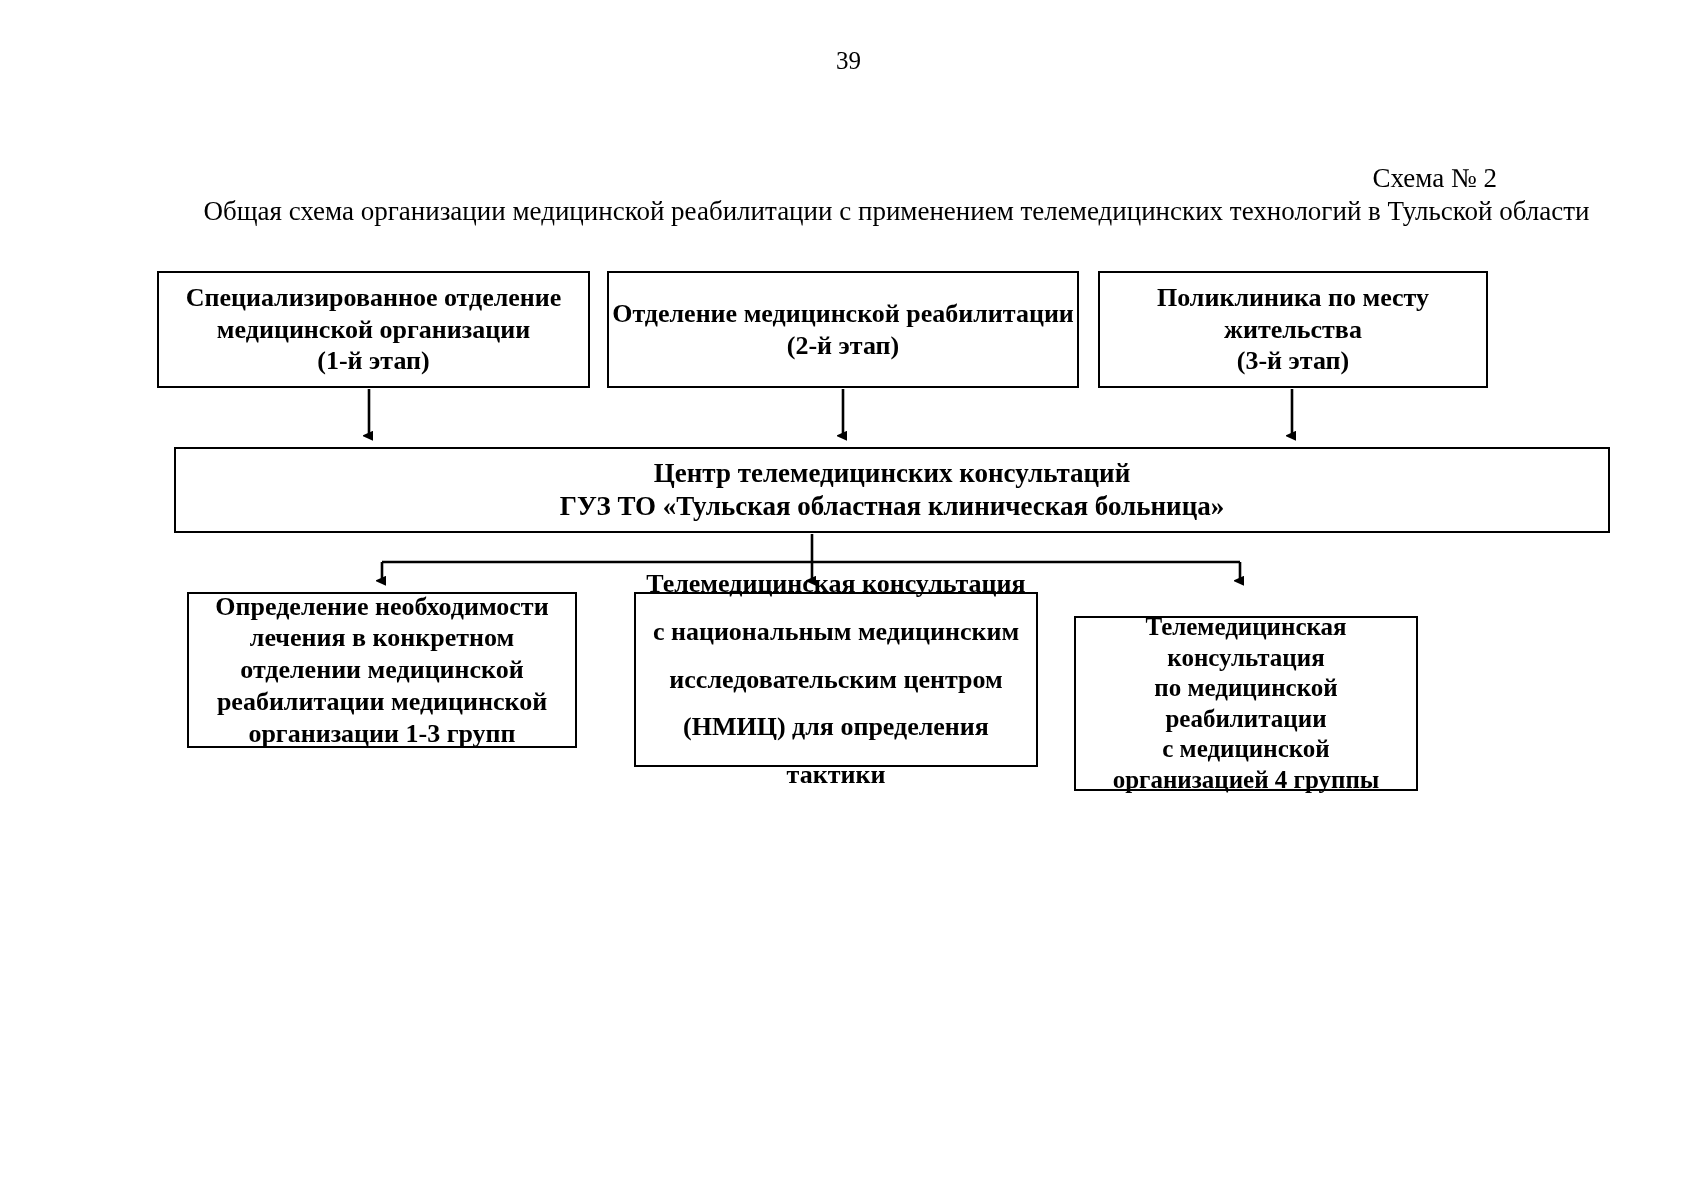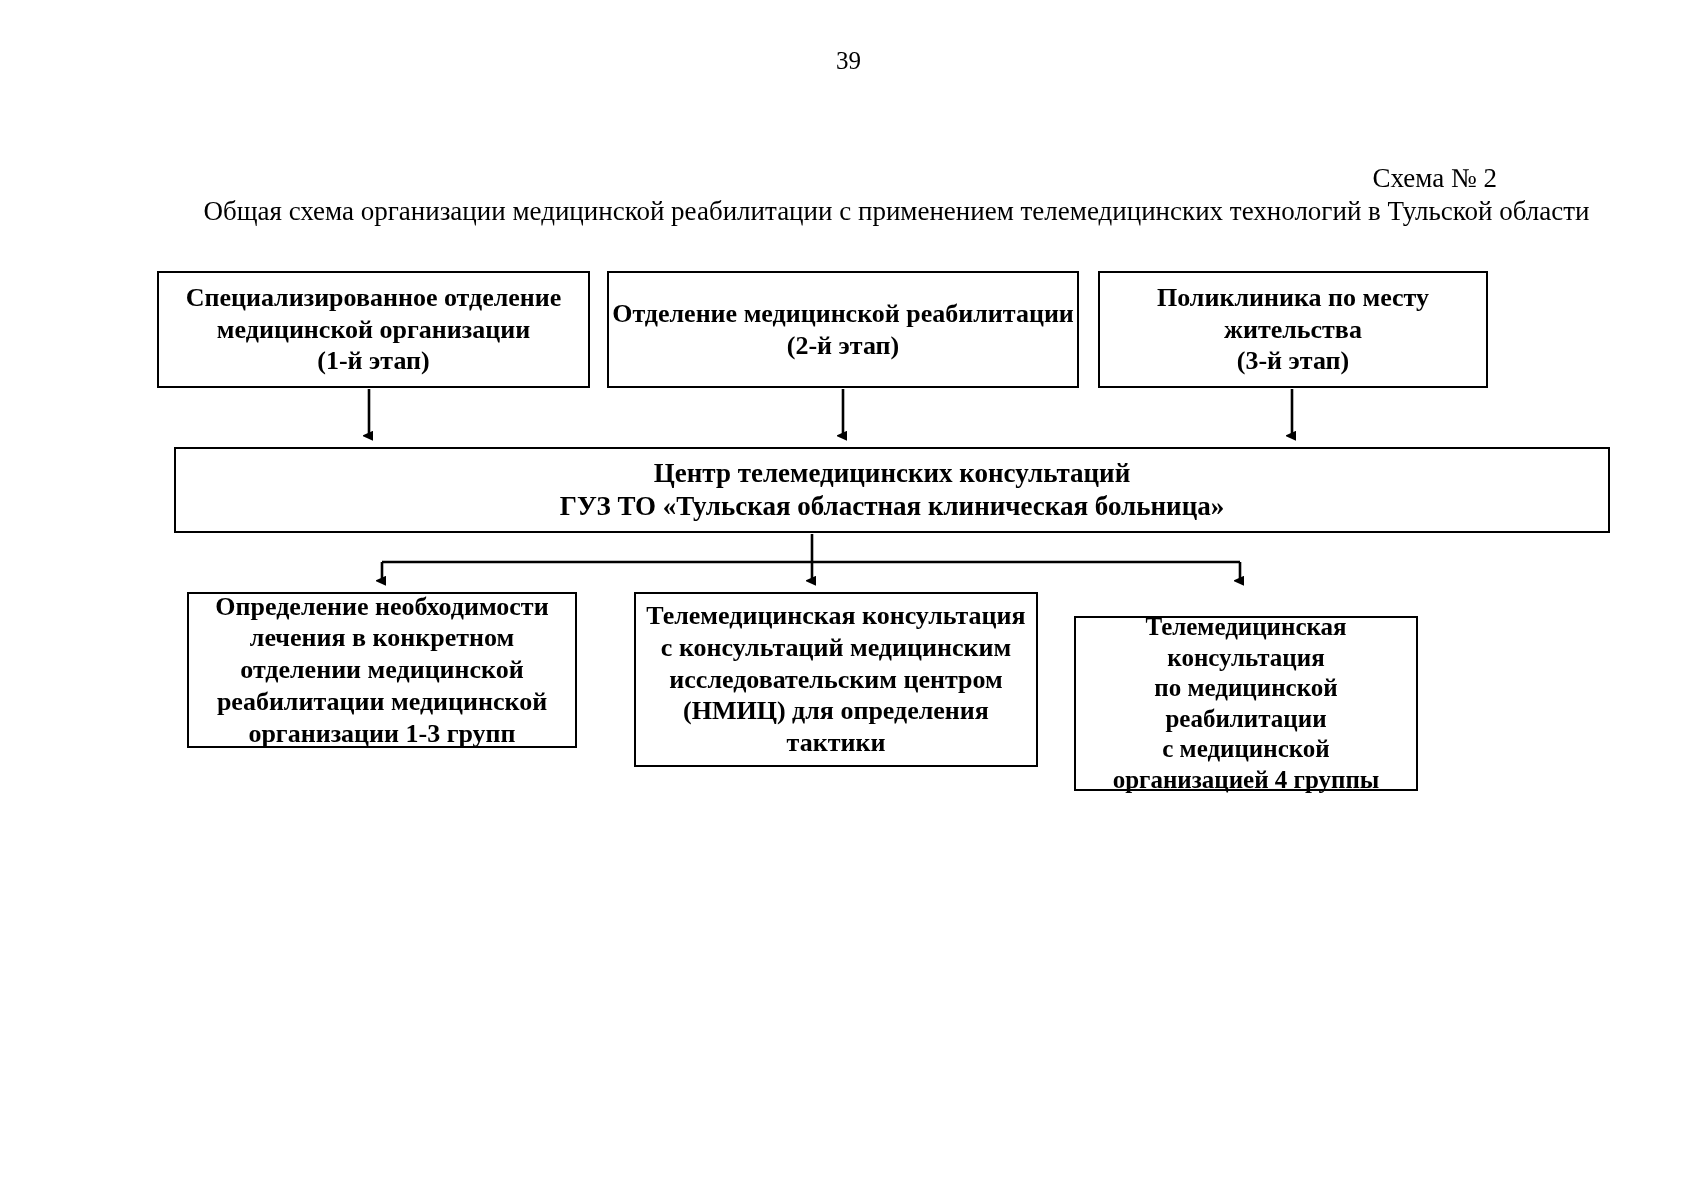--- a/index.html
+++ b/index.html
@@ -91,21 +91,21 @@
 
   
   #node-center {
     left: 157px; top: 447px; width: 1436px; height: 86px;
     font-size: 27px;
     margin-left: 17px;
   }
 
   
   #node-bottom1 { left: 187px;  top: 592px; width: 390px; height: 156px; }
-  #node-bottom2 { left: 634px;  top: 592px; width: 404px; height: 175px; }
+  #node-bottom2 { left: 634px;  top: 592px; width: 404px; height: 175px; gap: 16px; }
   #node-bottom3 { left: 1074px; top: 616px; width: 344px; height: 175px; }
 
   #node-bottom3 .line { font-size: 25px; }
 
   .svg-layer {
     position: absolute;
     inset: 0;
     width: 1697px;
     height: 1200px;
     pointer-events: none;
@@ -175,21 +175,21 @@
     <div class="node" id="node-bottom1">
       <span class="line">Определение необходимости</span>
       <span class="line">лечения в конкретном</span>
       <span class="line">отделении медицинской</span>
       <span class="line">реабилитации медицинской</span>
       <span class="line">организации 1-3 групп</span>
     </div>
 
     <div class="node" id="node-bottom2">
       <span class="line">Телемедицинская консультация</span>
-      <span class="line">с консультаций медицинским</span>
+      <span class="line">с национальным медицинским</span>
       <span class="line">исследовательским центром</span>
       <span class="line">(НМИЦ) для определения</span>
       <span class="line">тактики</span>
     </div>
 
     <div class="node" id="node-bottom3">
       <span class="line">Телемедицинская</span>
       <span class="line">консультация</span>
       <span class="line">по медицинской</span>
       <span class="line">реабилитации</span>

